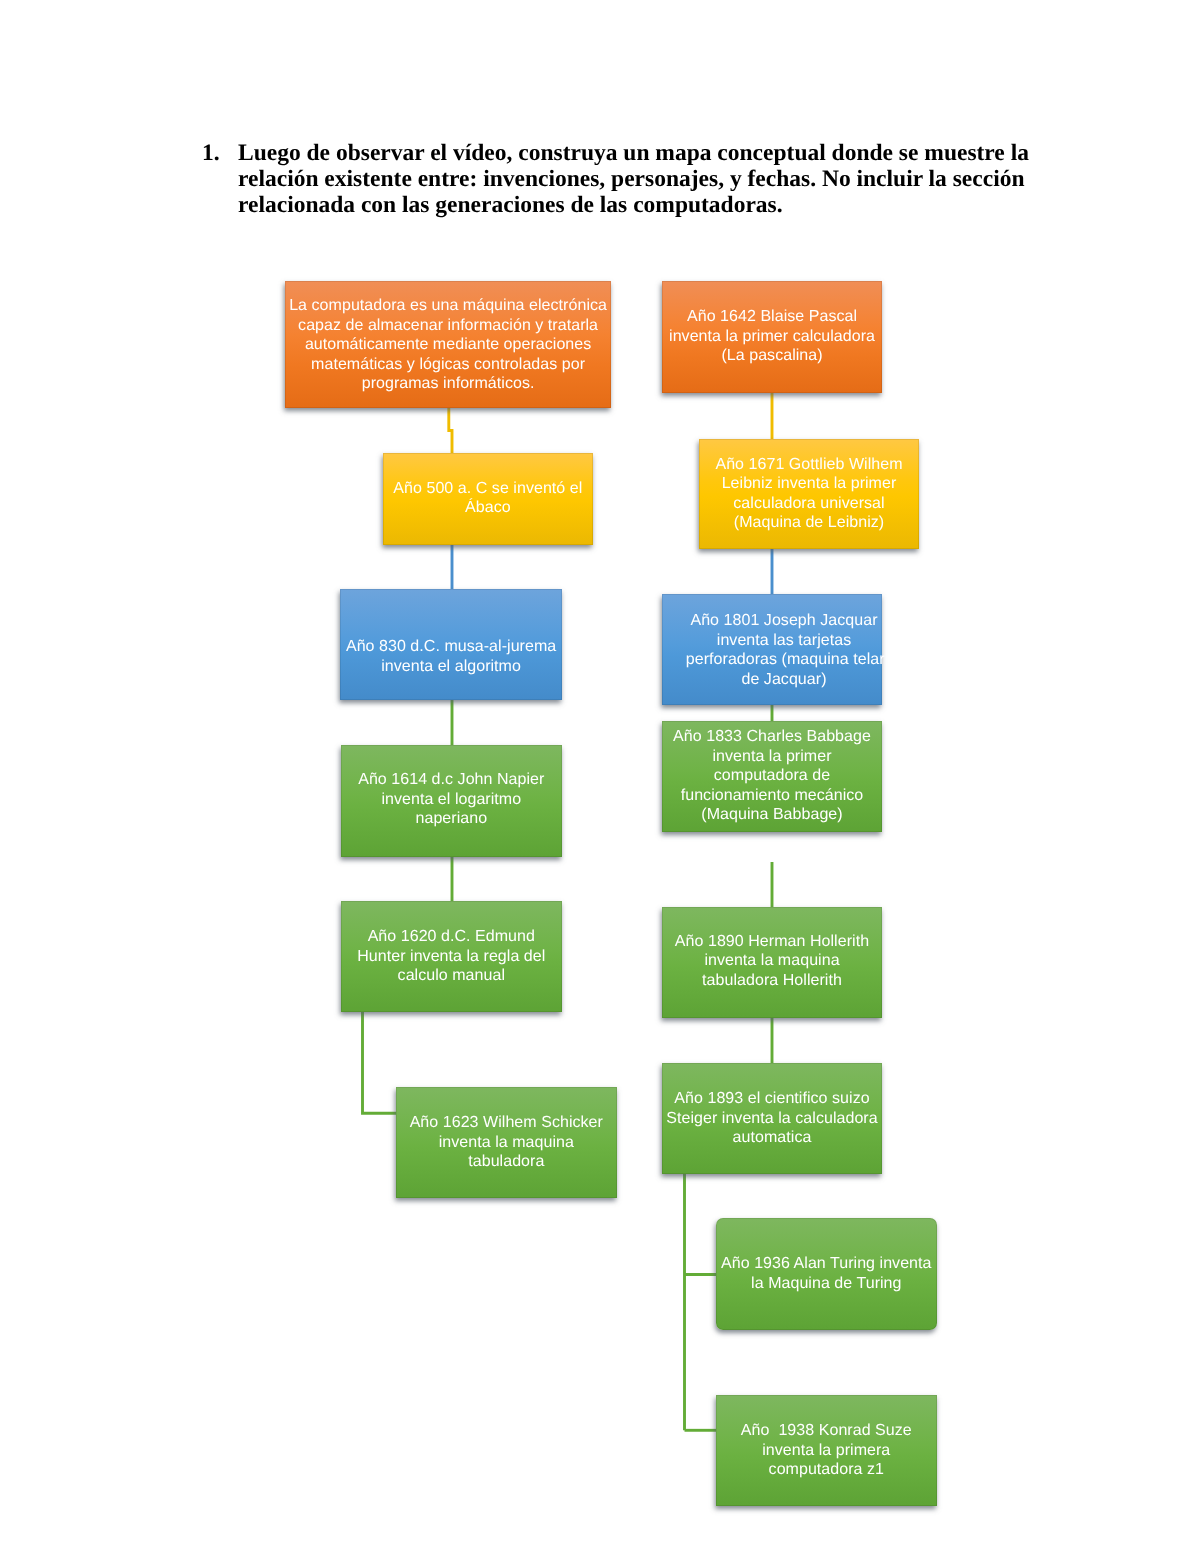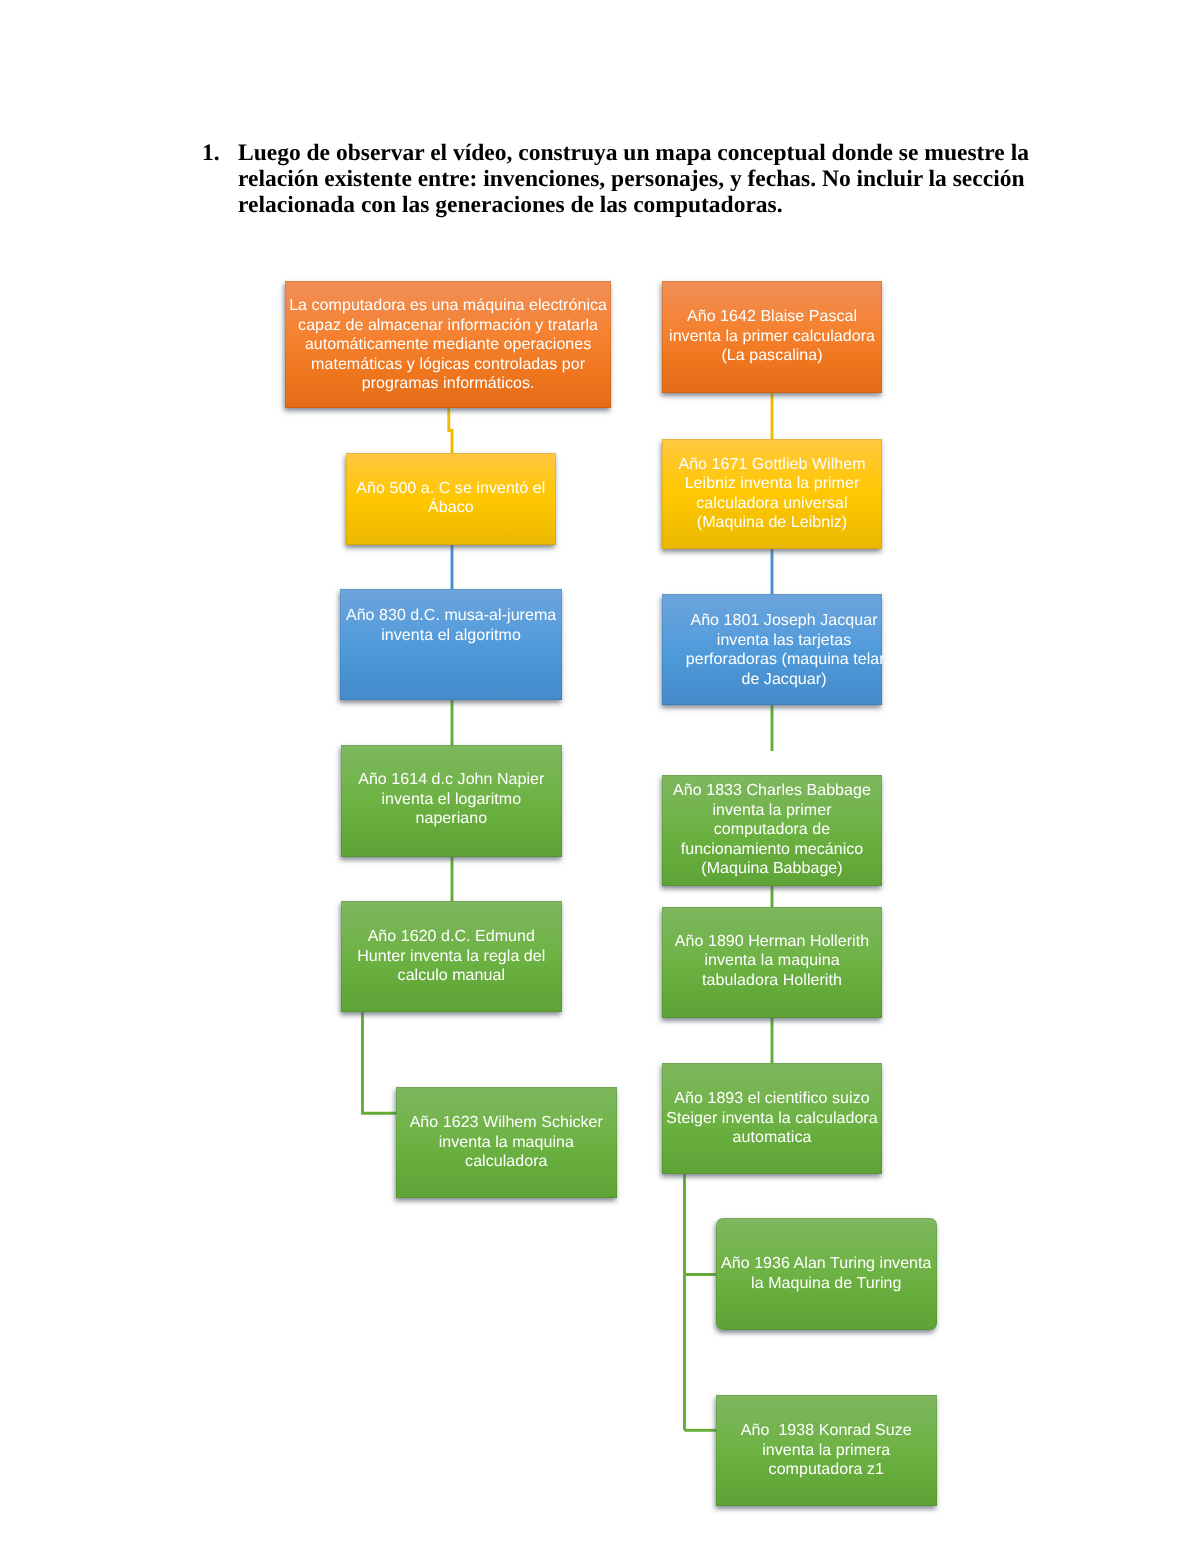--- a/index.html
+++ b/index.html
@@ -21,21 +21,21 @@
   
   #diagram{position:absolute;left:0;top:0;width:1200px;height:1553px;}
   #connectors{position:absolute;left:0;top:0;}
   .node{position:absolute;box-sizing:border-box;color:#fff;text-align:center;
         font-size:16px;letter-spacing:0.05px;overflow:visible;
         box-shadow:-1px 3px 5px rgba(86,94,105,.72),
                    inset 0 0 0 1px rgba(0,0,0,.085);}
   .node-text{position:absolute;left:0;right:0;will-change:opacity;}
   .node-line{line-height:19.5px;white-space:pre;}
   .orange{background:linear-gradient(180deg,#F08E56 0%,#F58231 42%,#F07821 66%,#E56C16 100%);}
-  .yellow{background:linear-gradient(180deg,#FFC843 0%,#FFC70D 38%,#FEC700 52%,#EBB802 100%);}
+  .yellow{background:linear-gradient(180deg,#FFC843 0%,#FFC70D 38%,#FEC700 52%,#EBB802 100%);margin-left:37px;}
   .blue  {background:linear-gradient(180deg,#6DA4DC 0%,#549CDB 45%,#4E99D9 55%,#448BCA 100%);}
   .green {background:linear-gradient(180deg,#7EB75F 0%,#6FB346 45%,#6BB141 55%,#5DA335 100%);}
 </style>
 </head>
 <body>
 
 <div id="page">
 
   <div class="q-wrap">
     <div class="q-num">1.</div>
@@ -70,21 +70,21 @@
           <div class="node-line">programas informáticos.</div>
         </div>
       </div>
     <div class="node yellow" style="left:345.7px;top:452.8px;width:210.3px;height:92.2px;">
         <div class="node-text" style="top:26px;">
           <div class="node-line">Año 500 a. C se inventó el</div>
           <div class="node-line">Ábaco</div>
         </div>
       </div>
     <div class="node blue" style="left:340.2px;top:589.2px;width:221.8px;height:111.0px;">
-        <div class="node-text" style="top:17px;">
+        <div class="node-text" style="top:48px;">
           <div class="node-line">Año 830 d.C. musa-al-jurema</div>
           <div class="node-line">inventa el algoritmo</div>
         </div>
       </div>
     <div class="node green" style="left:340.8px;top:745.2px;width:221.0px;height:111.8px;">
         <div class="node-text" style="top:25px;">
           <div class="node-line">Año 1614 d.c John Napier</div>
           <div class="node-line">inventa el logaritmo</div>
           <div class="node-line">naperiano</div>
         </div>
@@ -93,21 +93,21 @@
         <div class="node-text" style="top:26px;">
           <div class="node-line">Año 1620 d.C. Edmund</div>
           <div class="node-line">Hunter inventa la regla del</div>
           <div class="node-line">calculo manual</div>
         </div>
       </div>
     <div class="node green" style="left:395.8px;top:1059px;width:221.0px;height:111.0px;margin-top:28px;">
         <div class="node-text" style="top:26px;">
           <div class="node-line">Año 1623 Wilhem Schicker</div>
           <div class="node-line">inventa la maquina</div>
-          <div class="node-line">calculadora</div>
+          <div class="node-line">tabuladora</div>
         </div>
       </div>
     <div class="node orange" style="left:661.6px;top:281.4px;width:220.9px;height:112.0px;">
         <div class="node-text" style="top:26px;">
           <div class="node-line">Año 1642 Blaise Pascal</div>
           <div class="node-line">inventa la primer calculadora</div>
           <div class="node-line">(La pascalina)</div>
         </div>
       </div>
     <div class="node yellow" style="left:661.8px;top:438.8px;width:220.4px;height:110.2px;">
@@ -119,21 +119,21 @@
         </div>
       </div>
     <div class="node blue" style="left:661.8px;top:594.0px;width:220.4px;height:111.0px;">
         <div class="node-text" style="top:17px;padding-left:24px;">
           <div class="node-line">Año 1801 Joseph Jacquar</div>
           <div class="node-line">inventa las tarjetas</div>
           <div class="node-line">perforadoras (maquina telar</div>
           <div class="node-line">de Jacquar)</div>
         </div>
       </div>
-    <div class="node green" style="left:661.8px;top:775px;width:220.4px;height:111.2px;padding-left:24px;">
+    <div class="node green" style="left:661.8px;top:721px;width:220.4px;height:111.2px;padding-left:24px;">
         <div class="node-text" style="top:6px;">
           <div class="node-line">Año 1833 Charles Babbage</div>
           <div class="node-line">inventa la primer</div>
           <div class="node-line">computadora de</div>
           <div class="node-line">funcionamiento mecánico</div>
           <div class="node-line">(Maquina Babbage)</div>
         </div>
       </div>
     <div class="node green" style="left:661.8px;top:906.8px;width:220.4px;height:111.2px;">
         <div class="node-text" style="top:25px;">

